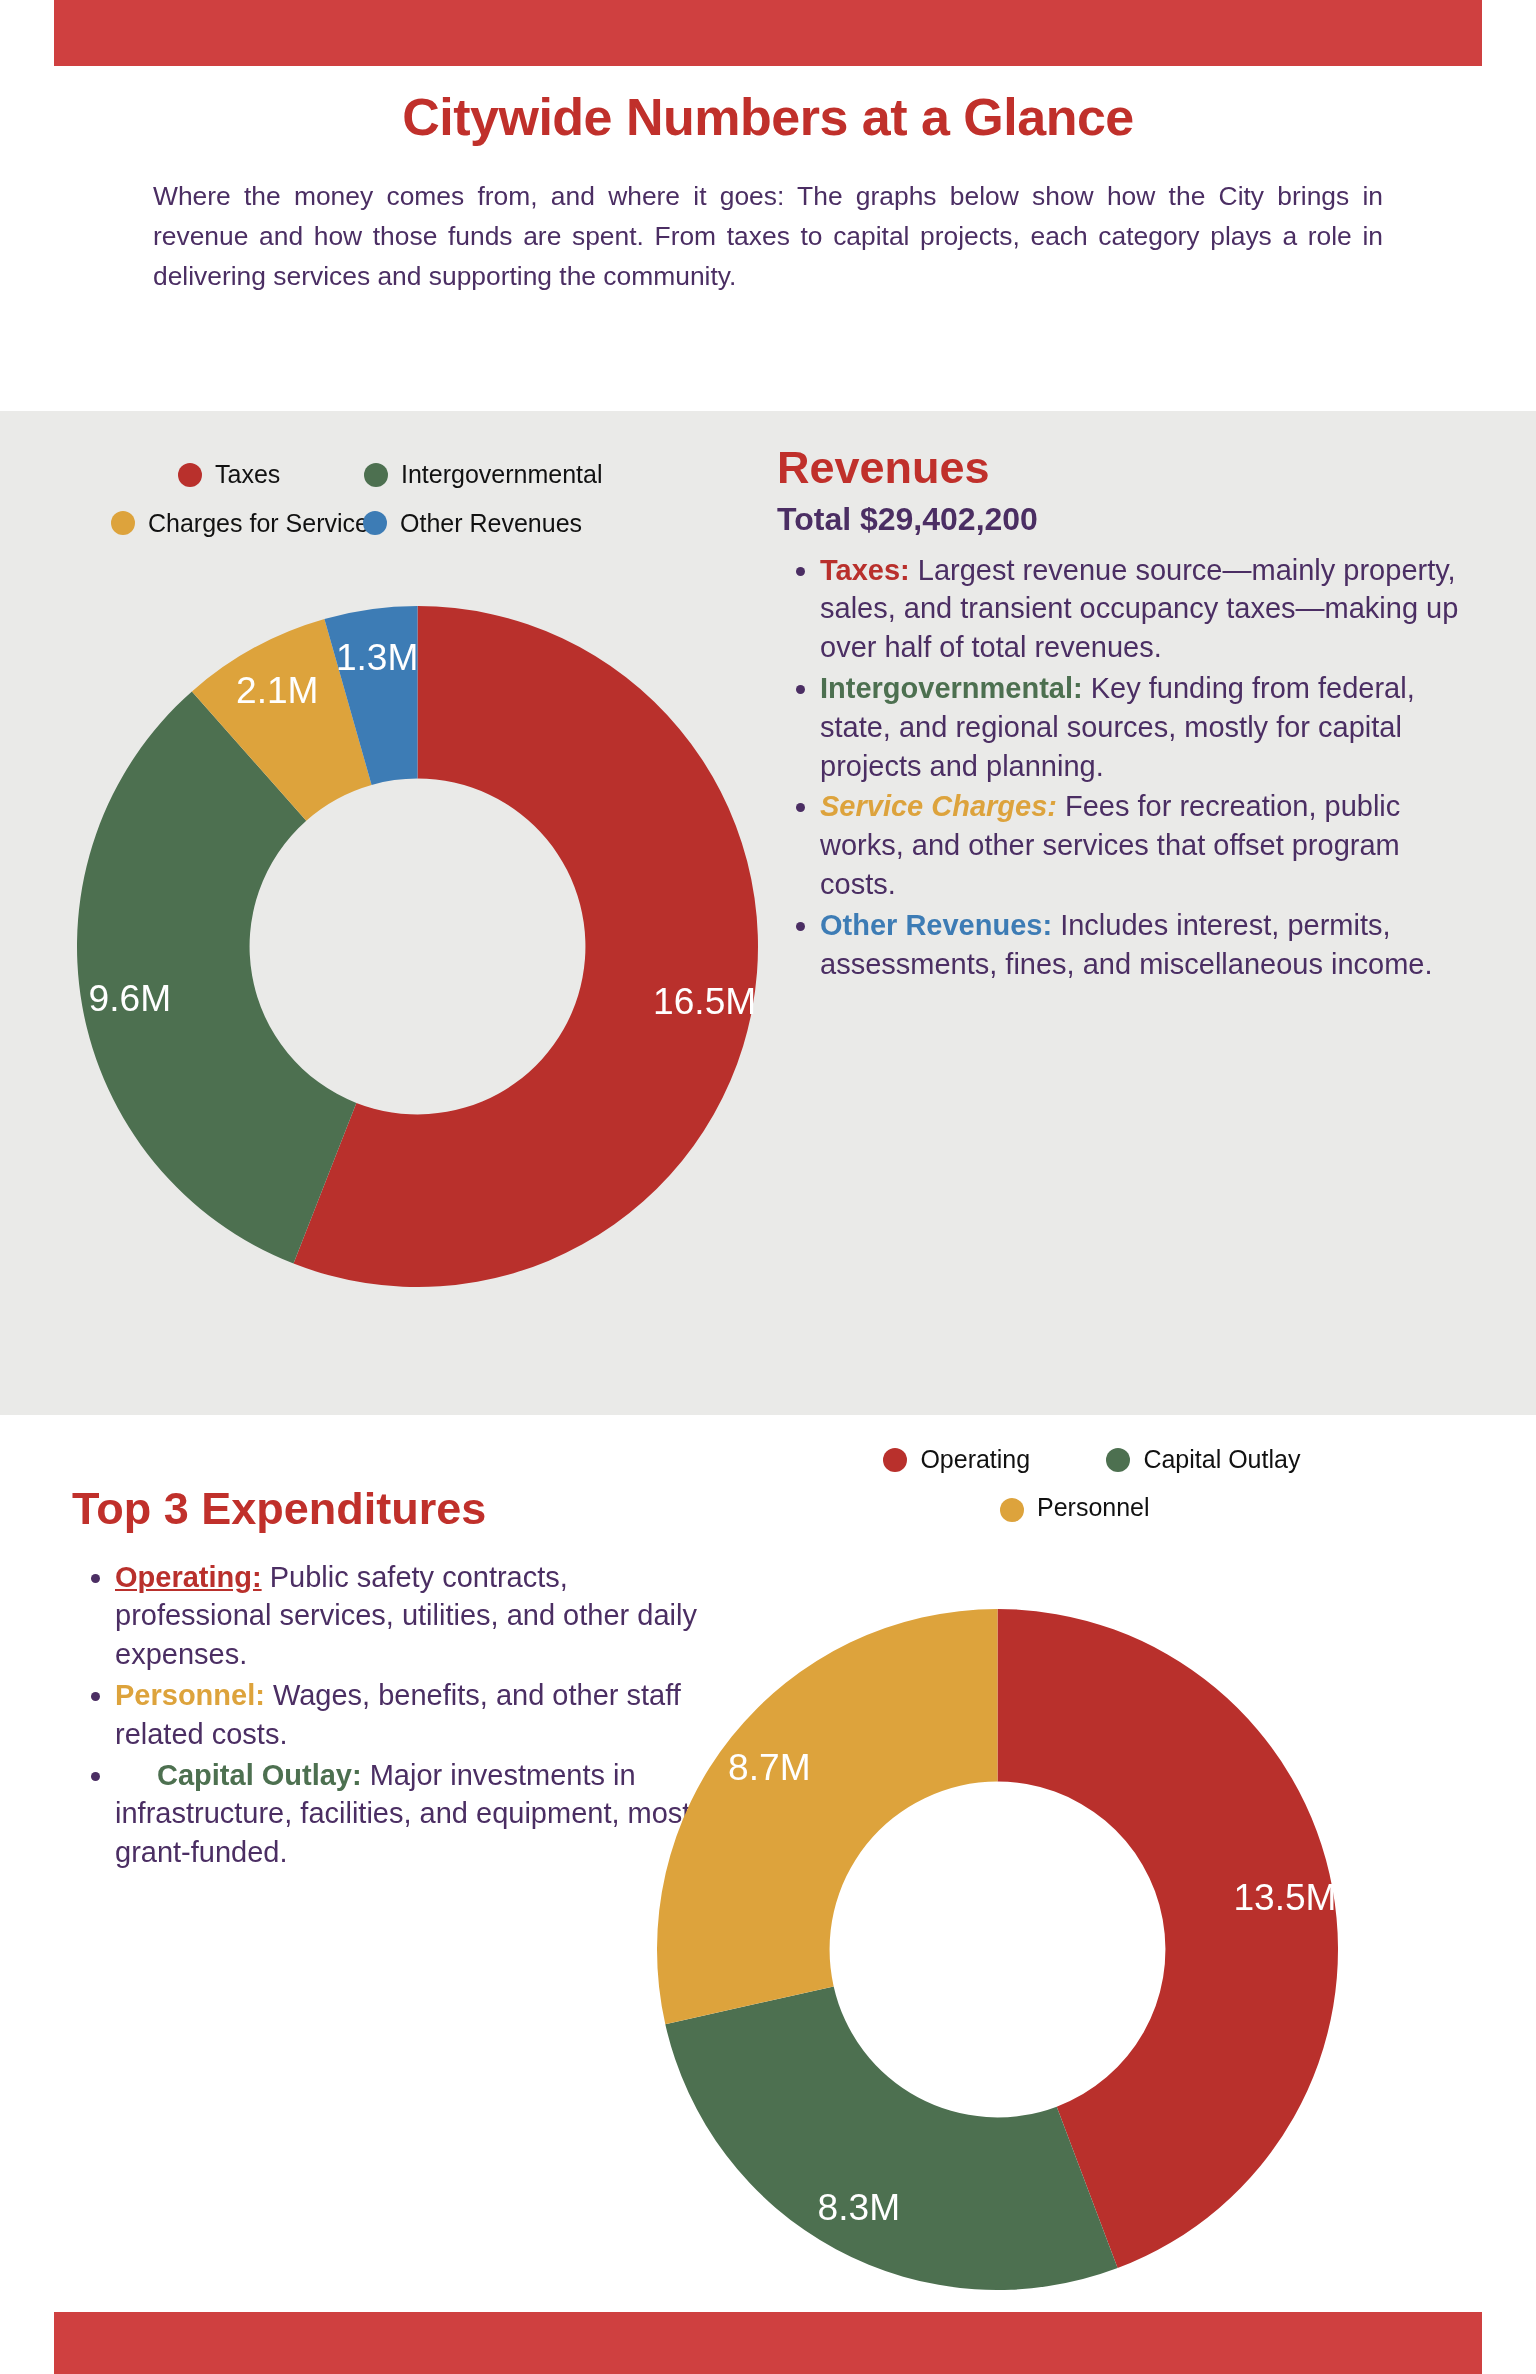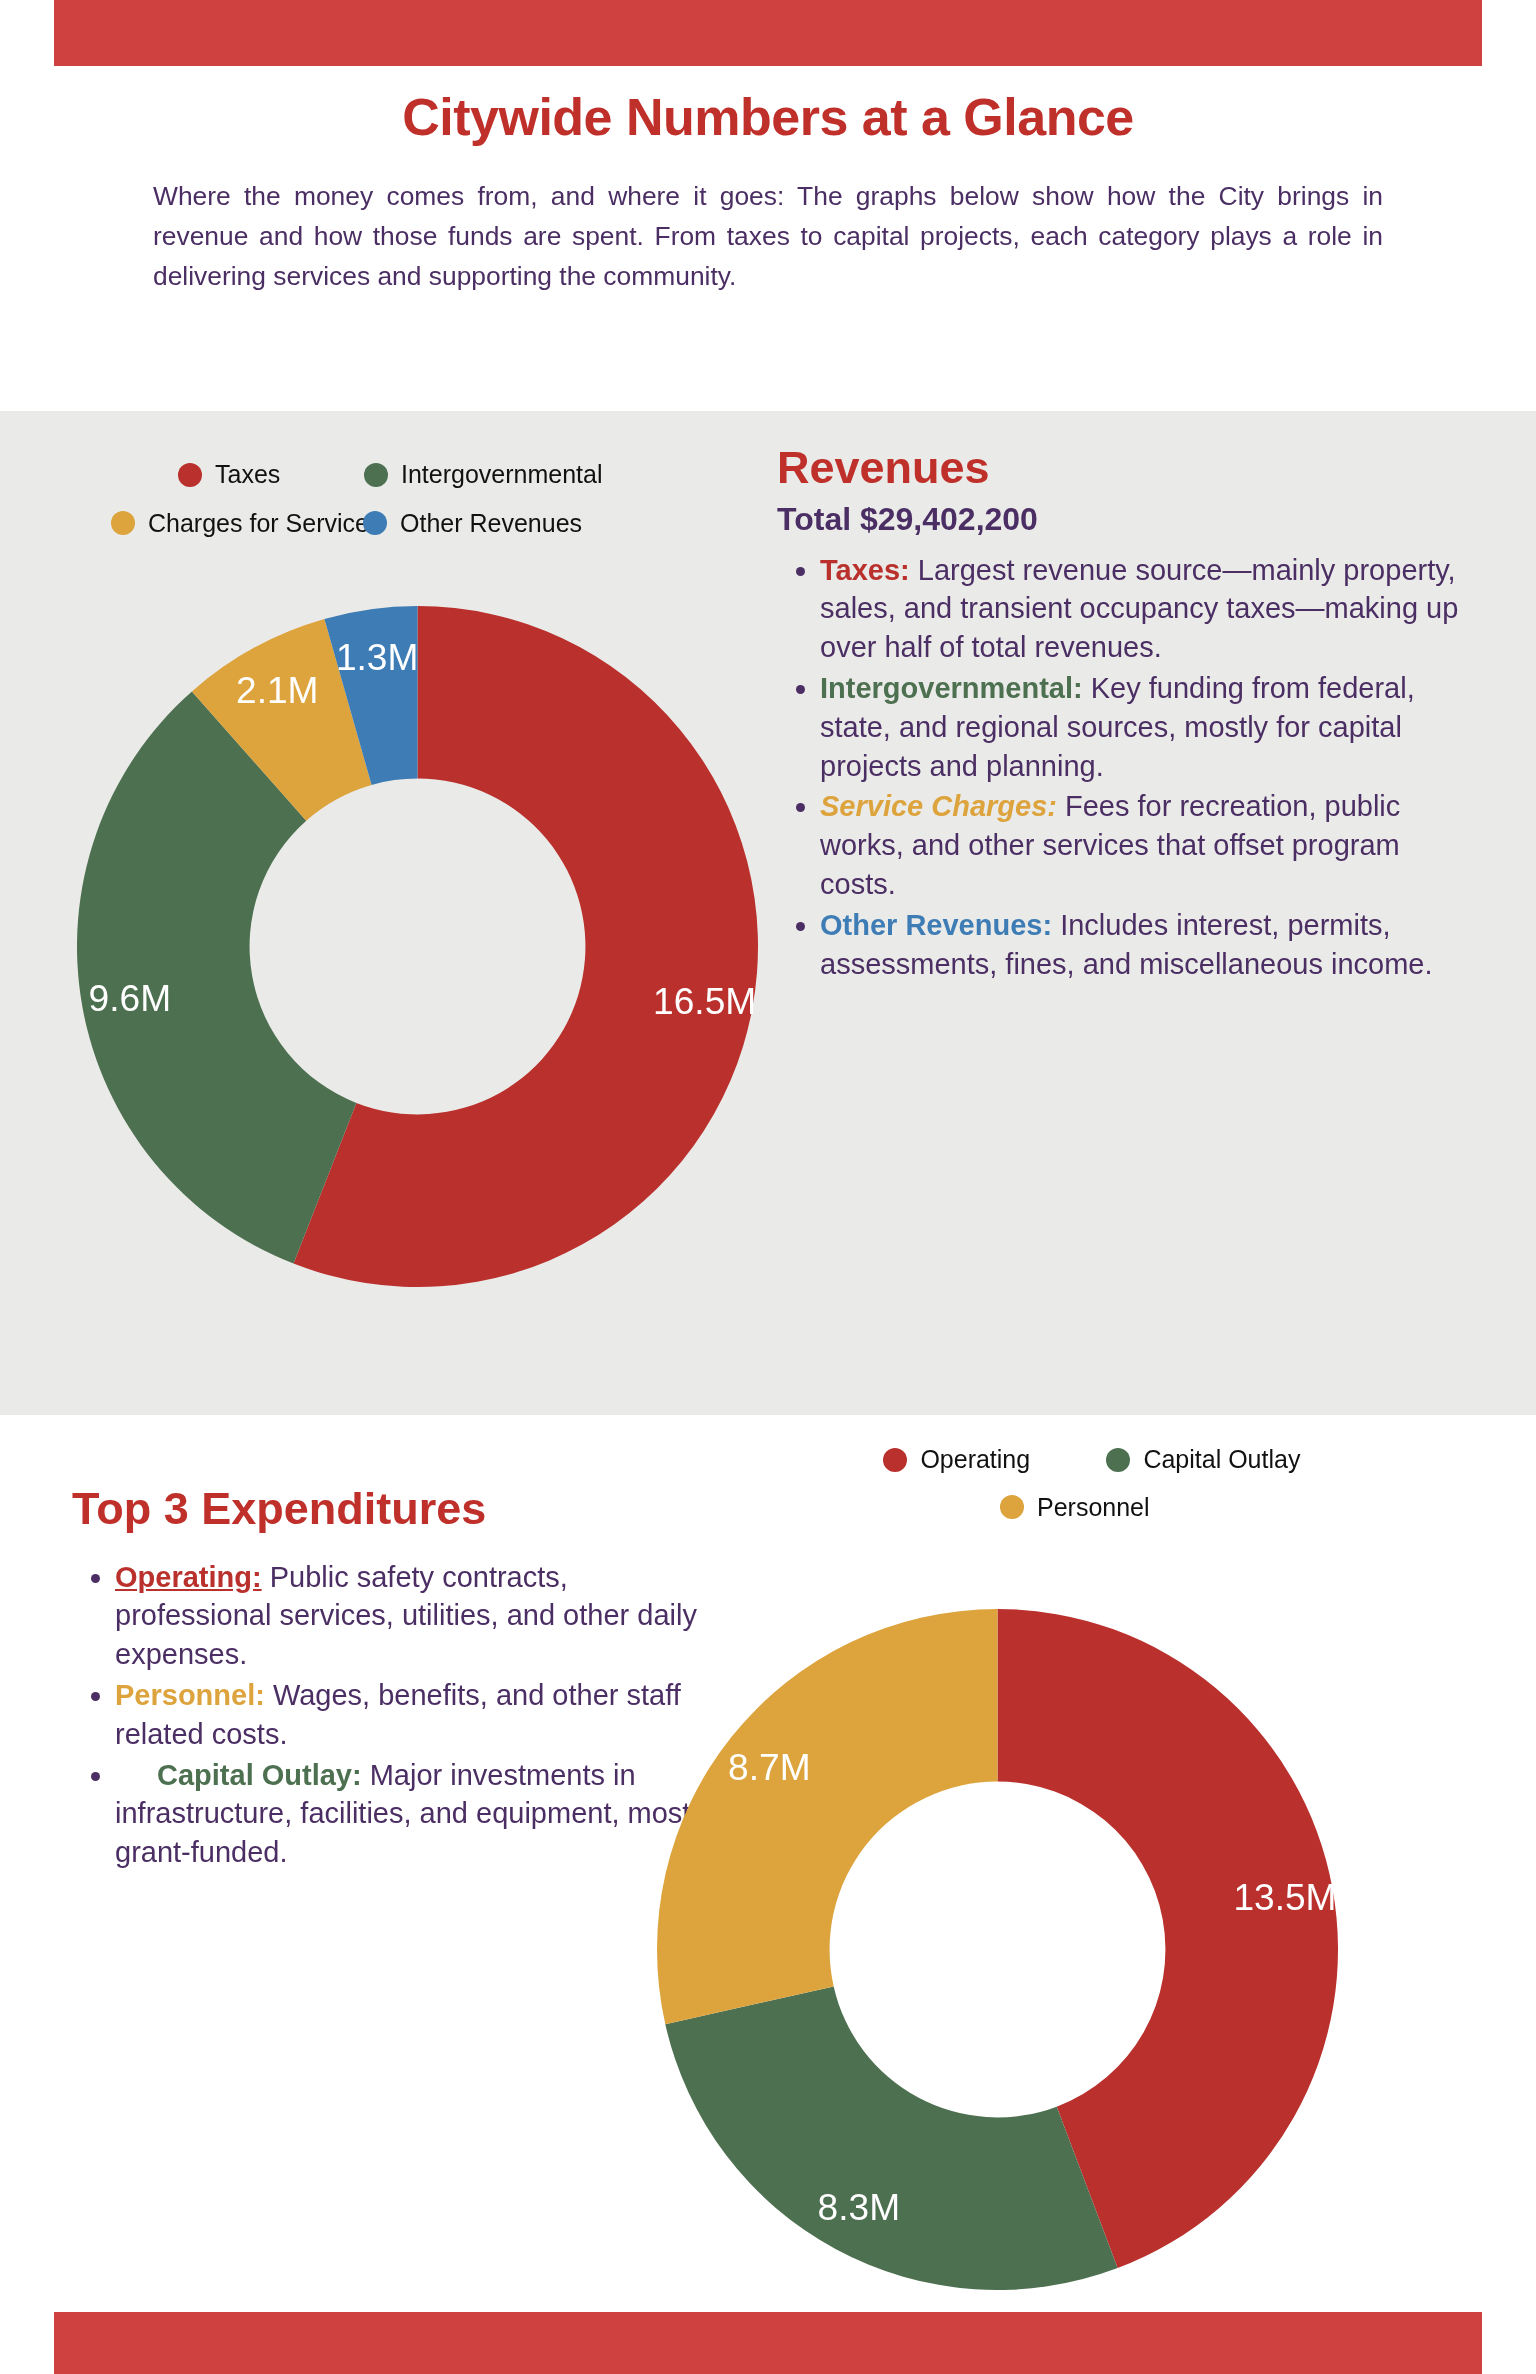--- a/index.html
+++ b/index.html
@@ -84,21 +84,21 @@
   .legend-rev .row + .row { margin-top: 19.5px; }
   .legend-rev .li-0 { margin-left: 67px; width: 186px; }
   .legend-rev .li-1 { }
   .legend-rev .li-2 { width: 252px; }
   .legend-rev .li-3 { }
 
   .legend-exp { left: 863px; top: 1445px; width: 519px; }
   .legend-exp .row { display: flex; width: 100%; }
   .legend-exp .row + .row { margin-top: 18.6px; }
   .legend-exp .li-0 { margin-left: 20.4px; width: 223px; }
-  .legend-exp .li-2 { margin-left: 137px; }
+  .legend-exp .li-2 { margin-left: 137px; align-items: flex-end; }
 
   
   .donut-wrap { position: absolute; }
   .donut-wrap svg { display: block; }
   .donut-label {
     font-family: "Liberation Sans", sans-serif;
     font-size: 40px;
     fill: #ffffff;
   }
 

